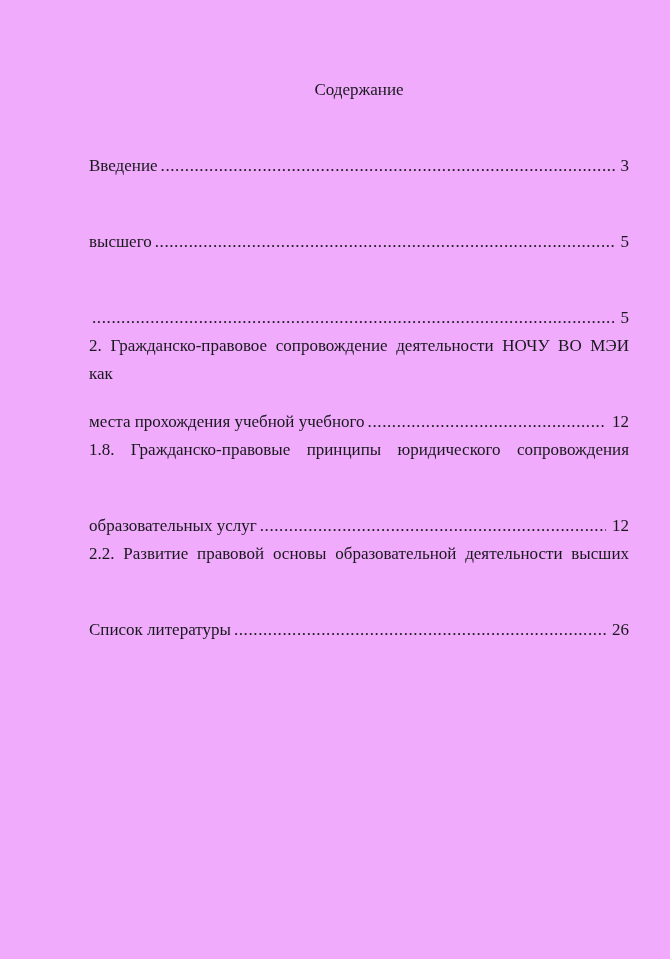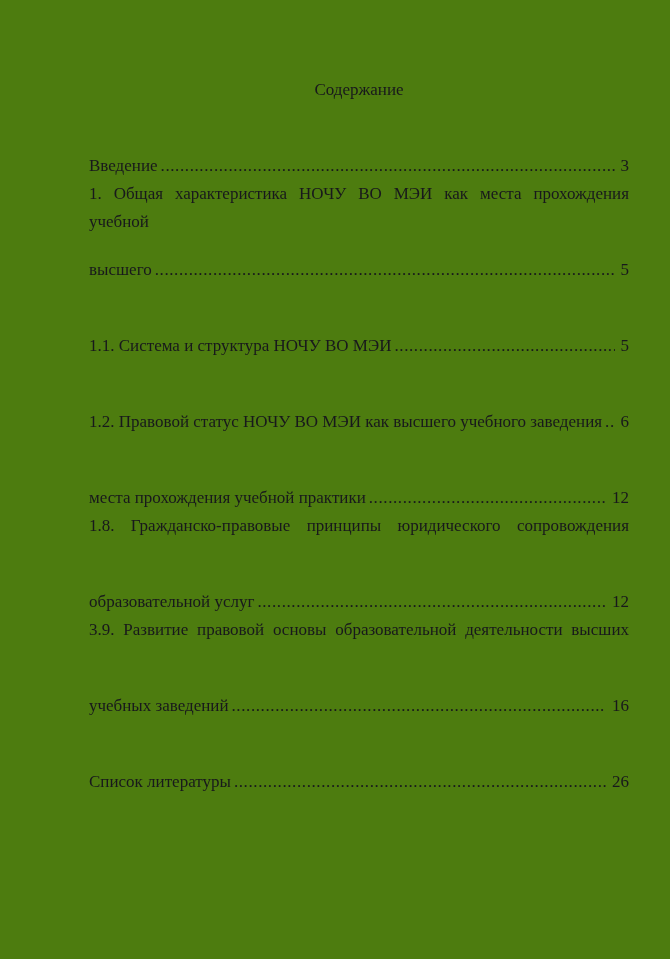--- a/index.html
+++ b/index.html
@@ -4,21 +4,21 @@
 <style>
   html, body {
     margin: 0;
     padding: 0;
     background: #ffffff;
   }
   .page {
     position: relative;
     width: 670px;
     height: 959px;
-    background: #4d7c0f;
+    background: #f0abfc;
     overflow: hidden;
     font-family: "Liberation Serif", "DejaVu Serif", serif;
     font-size: 17px;
     line-height: 28px;
     color: #18181c;
   }
   .content {
     position: absolute;
     top: 0;
     left: 89px;
@@ -73,62 +73,51 @@
     <div class="doc-title">Содержание</div>
 
     <div class="toc">
 
       <div class="lline">
         <span class="ltext">Введение</span>
         <span class="dots"></span>
         <span class="lpage">3</span>
       </div>
 
-      <div class="jline">1. Общая характеристика НОЧУ ВО МЭИ как места прохождения учебной</div>
 
       <div class="lline">
         <span class="ltext">высшего</span>
         <span class="dots"></span>
         <span class="lpage">5</span>
       </div>
 
       <div class="lline">
-        <span class="ltext">1.1. Система и структура НОЧУ ВО МЭИ</span>
         <span class="dots"></span>
         <span class="lpage">5</span>
       </div>
 
-      <div class="lline">
-        <span class="ltext">1.2. Правовой статус НОЧУ ВО МЭИ как высшего учебного заведения</span>
-        <span class="dots"></span>
-        <span class="lpage">6</span>
-      </div>
 
+      <div class="jline">2. Гражданско-правовое сопровождение деятельности НОЧУ ВО МЭИ как</div>
 
       <div class="lline">
-        <span class="ltext">места прохождения учебной практики</span>
+        <span class="ltext">места прохождения учебной учебного</span>
         <span class="dots"></span>
         <span class="lpage">12</span>
       </div>
 
       <div class="jline">1.8. Гражданско-правовые принципы юридического сопровождения</div>
 
       <div class="lline">
-        <span class="ltext">образовательной услуг</span>
+        <span class="ltext">образовательных услуг</span>
         <span class="dots"></span>
         <span class="lpage">12</span>
       </div>
 
-      <div class="jline">3.9. Развитие правовой основы образовательной деятельности высших</div>
+      <div class="jline">2.2. Развитие правовой основы образовательной деятельности высших</div>
 
-      <div class="lline">
-        <span class="ltext">учебных заведений</span>
-        <span class="dots"></span>
-        <span class="lpage">16</span>
-      </div>
 
 
       <div class="lline">
         <span class="ltext">Список литературы</span>
         <span class="dots"></span>
         <span class="lpage">26</span>
       </div>
 
     </div>
   </div>

